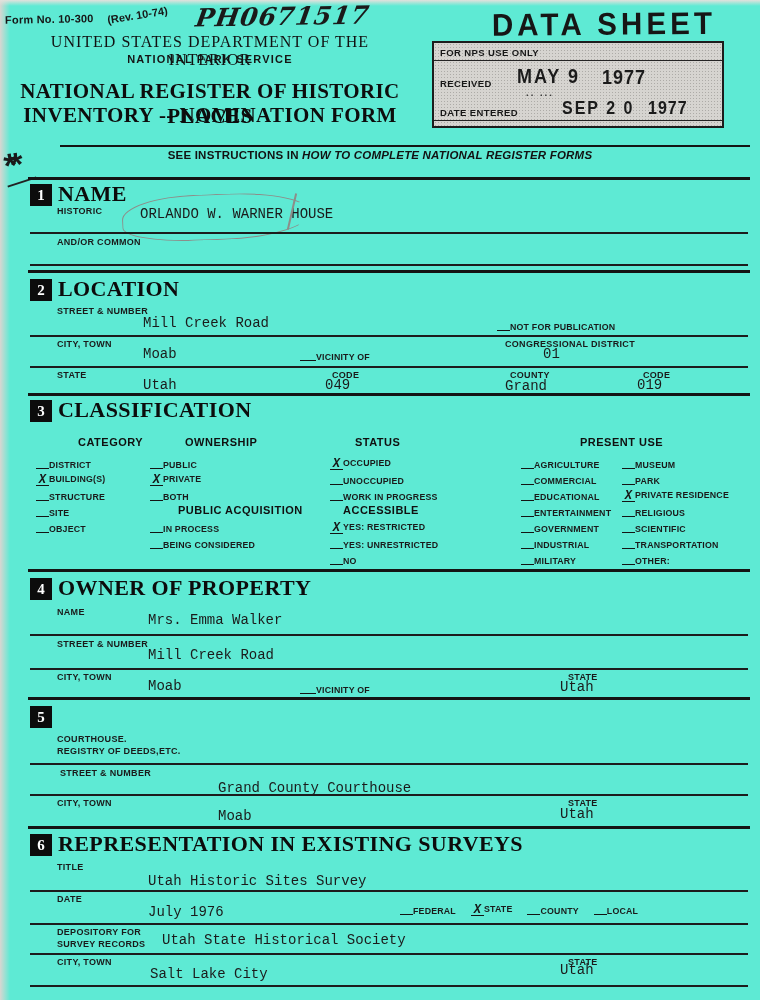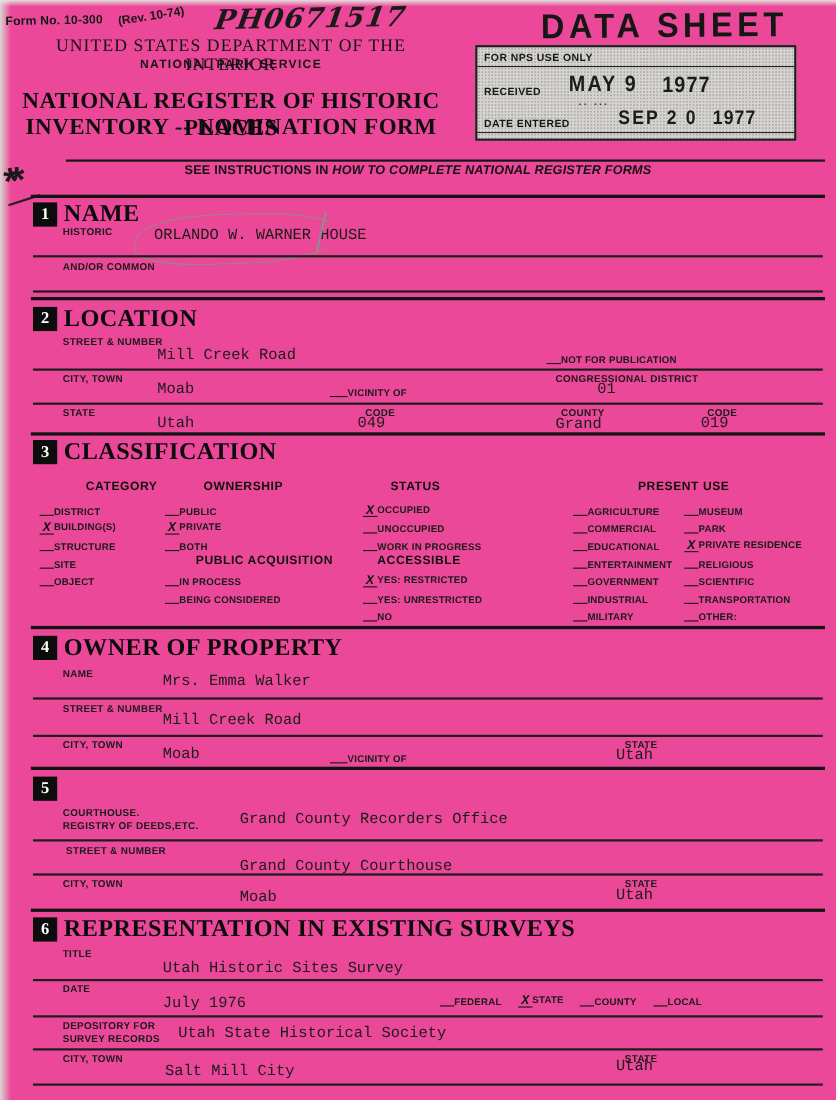--- a/index.html
+++ b/index.html
@@ -1,16 +1,16 @@
 <!DOCTYPE html>
 <html><head>
 <meta charset="utf-8">
 <style>
   html,body{margin:0;padding:0;background:#e8e6e2;}
-  .page{position:relative;width:760px;height:1000px;background:#ec4899;overflow:hidden;
+  .page{position:relative;width:760px;height:1000px;background:#5eead4;overflow:hidden;
         font-family:"Liberation Sans",sans-serif;color:#161616;}
   .edge{position:absolute;left:0;top:0;width:10px;height:100%;
         background:linear-gradient(90deg,#d9d6d1,rgba(252,251,249,0));}
   .edge-top{position:absolute;left:0;top:0;width:100%;height:6px;
         background:linear-gradient(180deg,#e3e1dc,rgba(252,251,249,0));}
   .lbl{position:absolute;white-space:nowrap;font-weight:700;font-size:9px;
        letter-spacing:.3px;color:#1a1a1a;}
   .typed{position:absolute;white-space:nowrap;font-family:"Liberation Mono","DejaVu Sans Mono",monospace;
        font-size:14px;color:#1b1b1b;}
   .ln{position:absolute;height:1.6px;background:#1c1c1c;}
@@ -187,21 +187,20 @@
   <div class="lbl" style="left:57px;top:672px">CITY, TOWN</div>
   <div class="typed" style="left:148px;top:678px">Moab</div>
   <div class="ci" style="left:300px;top:683px"><span class="mk w16"></span><span class="cl">VICINITY OF</span></div>
   <div class="lbl" style="left:568px;top:672px">STATE</div>
   <div class="typed" style="left:560px;top:679px">Utah</div>
 
   <div class="ln th" style="left:28px;top:697px;width:722px;height:3.4px"></div>
   <div class="secnum" style="left:30px;top:706px">5</div>
   <div class="lbl" style="left:57px;top:734px">COURTHOUSE.</div>
   <div class="lbl" style="left:57px;top:746px">REGISTRY OF DEEDS,ETC.</div>
-  <div class="typed" style="left:218px;top:737px">Grand County Recorders Office</div>
   <div class="ln" style="left:30px;top:763px;width:718px"></div>
   <div class="lbl" style="left:60px;top:768px">STREET &amp; NUMBER</div>
   <div class="typed" style="left:218px;top:780px">Grand County Courthouse</div>
   <div class="ln" style="left:30px;top:794px;width:718px"></div>
   <div class="lbl" style="left:57px;top:798px">CITY, TOWN</div>
   <div class="typed" style="left:218px;top:808px">Moab</div>
   <div class="lbl" style="left:568px;top:798px">STATE</div>
   <div class="typed" style="left:560px;top:806px">Utah</div>
 
   <div class="ln th" style="left:28px;top:826px;width:722px;height:3.4px"></div>
@@ -217,17 +216,17 @@
     <div class="ci"><span class="mk">X</span><span class="cl">STATE</span></div>
     <div class="ci"><span class="mk"></span><span class="cl">COUNTY</span></div>
     <div class="ci"><span class="mk"></span><span class="cl">LOCAL</span></div>
   </div>
   <div class="ln" style="left:30px;top:923px;width:718px"></div>
   <div class="lbl" style="left:57px;top:927px">DEPOSITORY FOR</div>
   <div class="lbl" style="left:57px;top:939px">SURVEY RECORDS</div>
   <div class="typed" style="left:162px;top:932px">Utah State Historical Society</div>
   <div class="ln" style="left:30px;top:953px;width:718px"></div>
   <div class="lbl" style="left:57px;top:957px">CITY, TOWN</div>
-  <div class="typed" style="left:150px;top:966px">Salt Mill City</div>
+  <div class="typed" style="left:150px;top:966px">Salt Lake City</div>
   <div class="lbl" style="left:568px;top:957px">STATE</div>
   <div class="typed" style="left:560px;top:962px">Utah</div>
   <div class="ln" style="left:30px;top:985px;width:718px;height:1.8px"></div>
 </div>
 
 </body></html>

